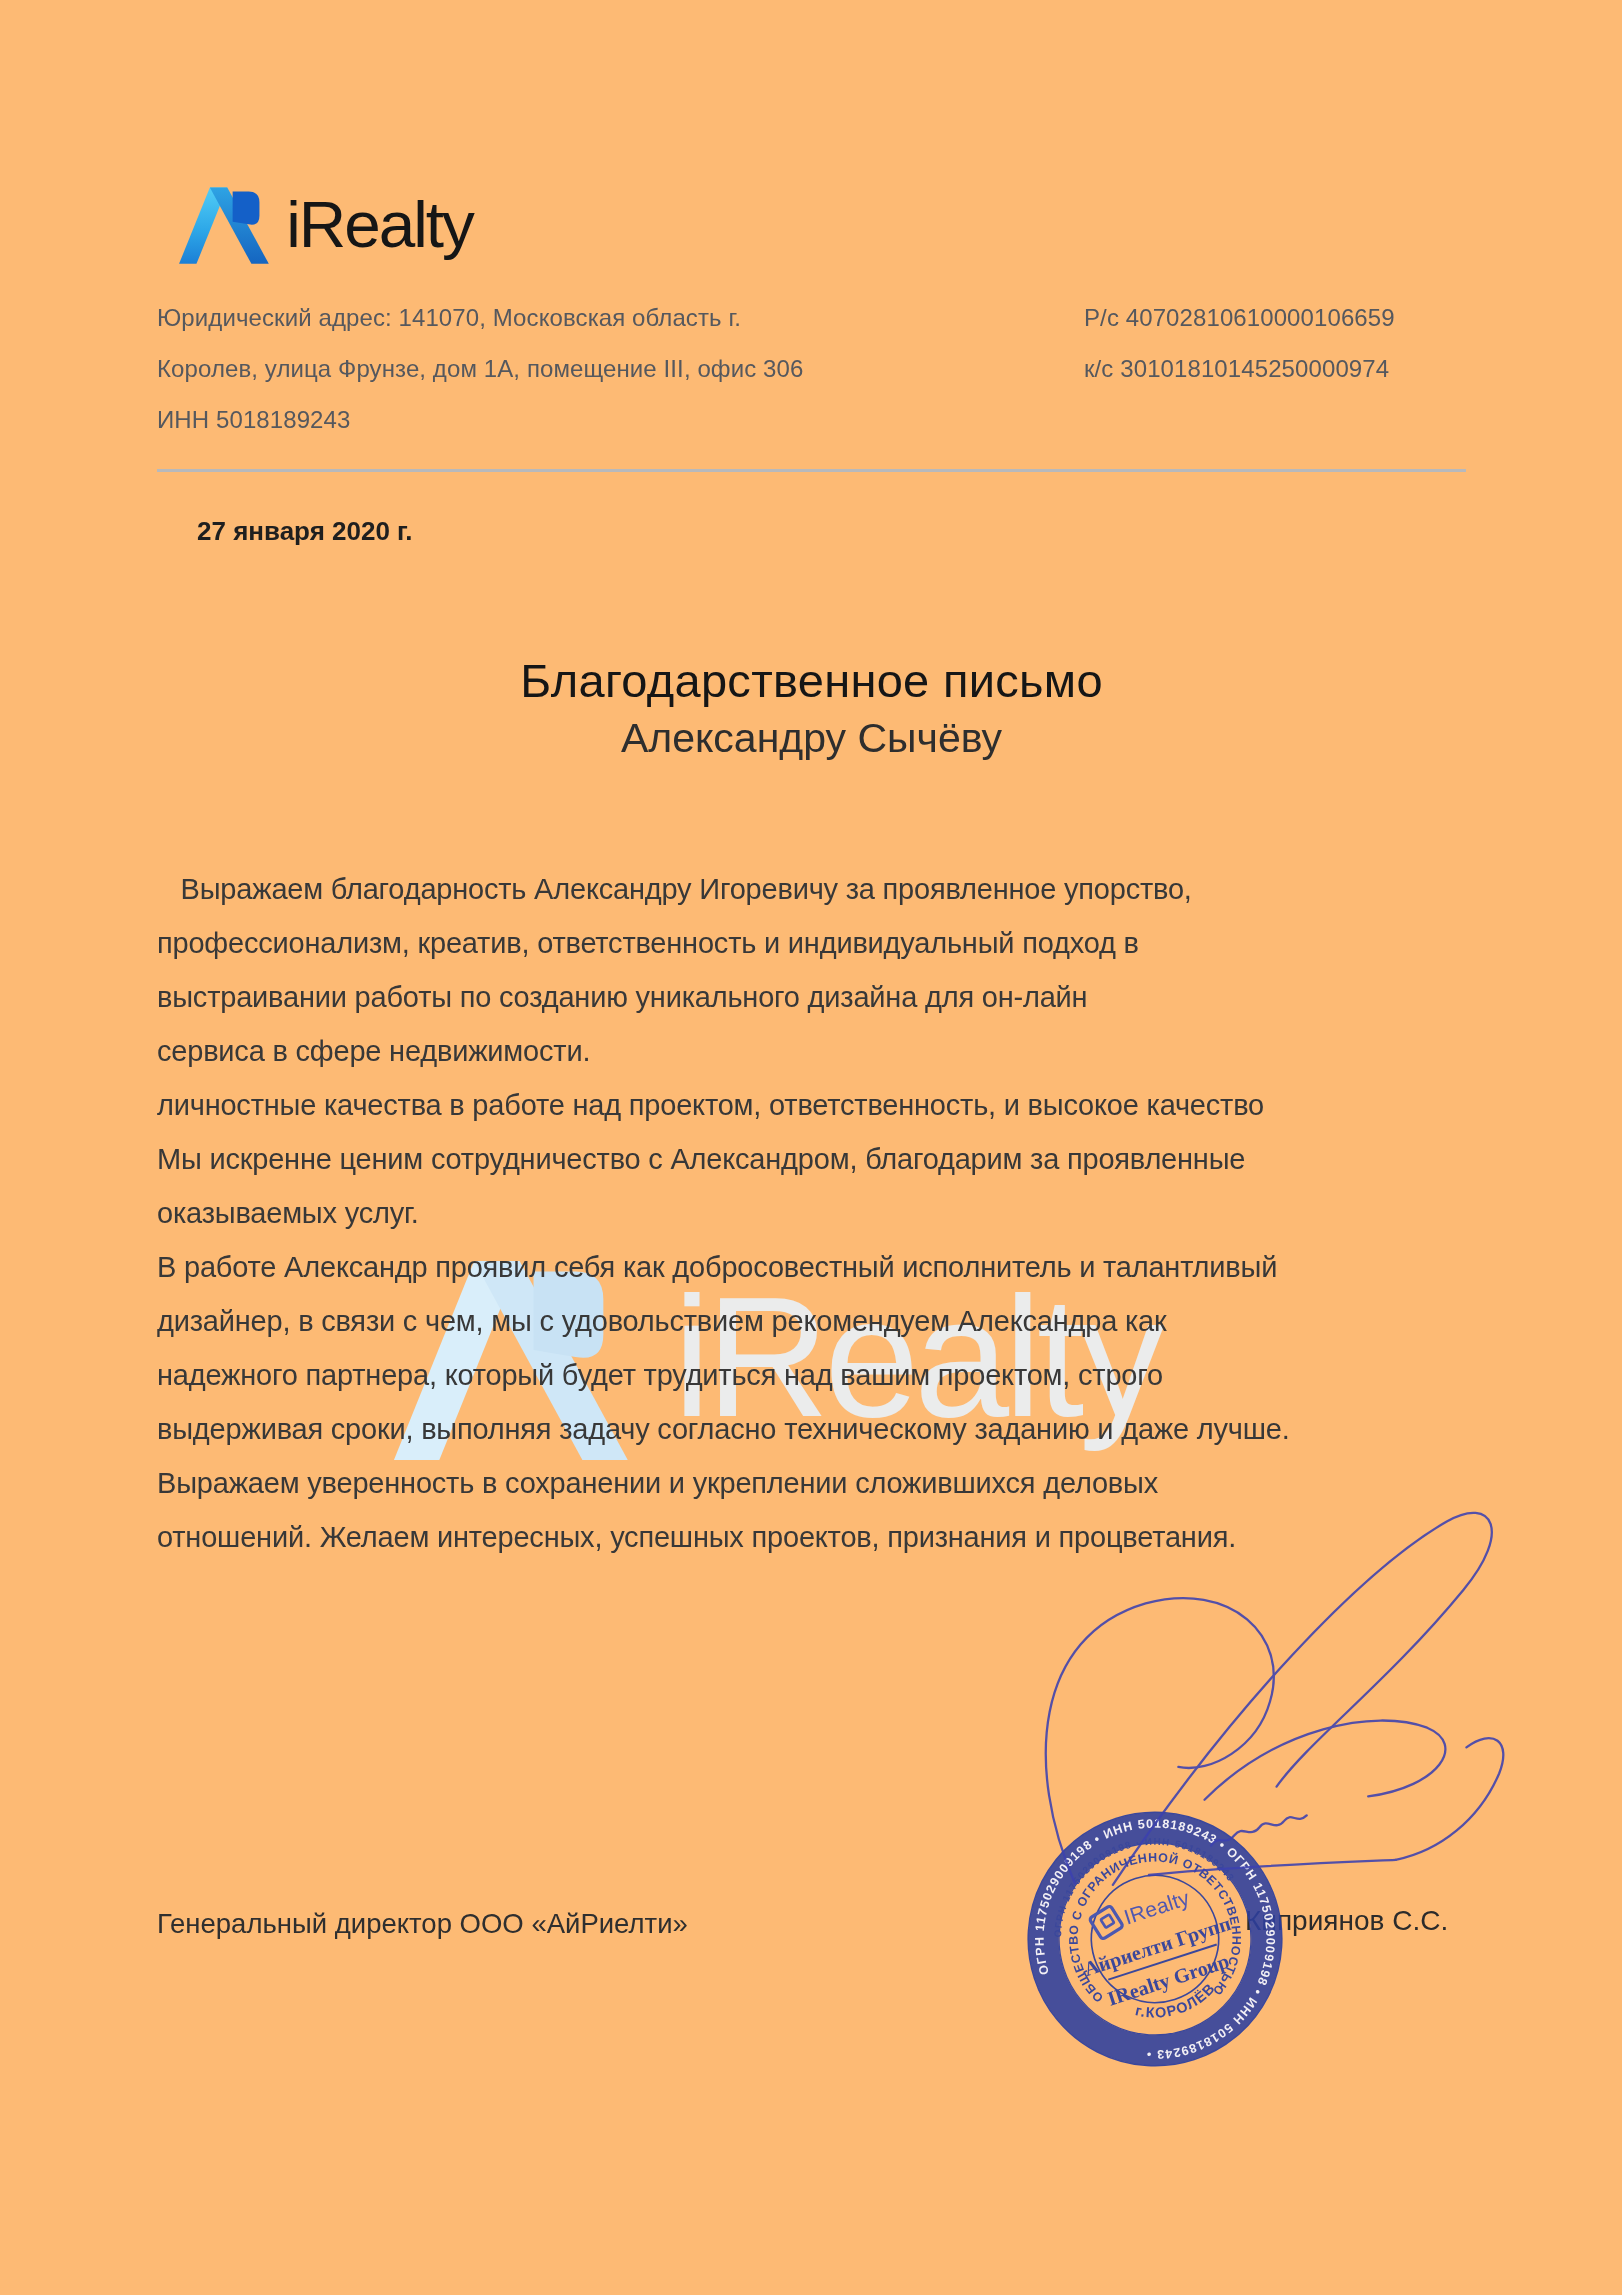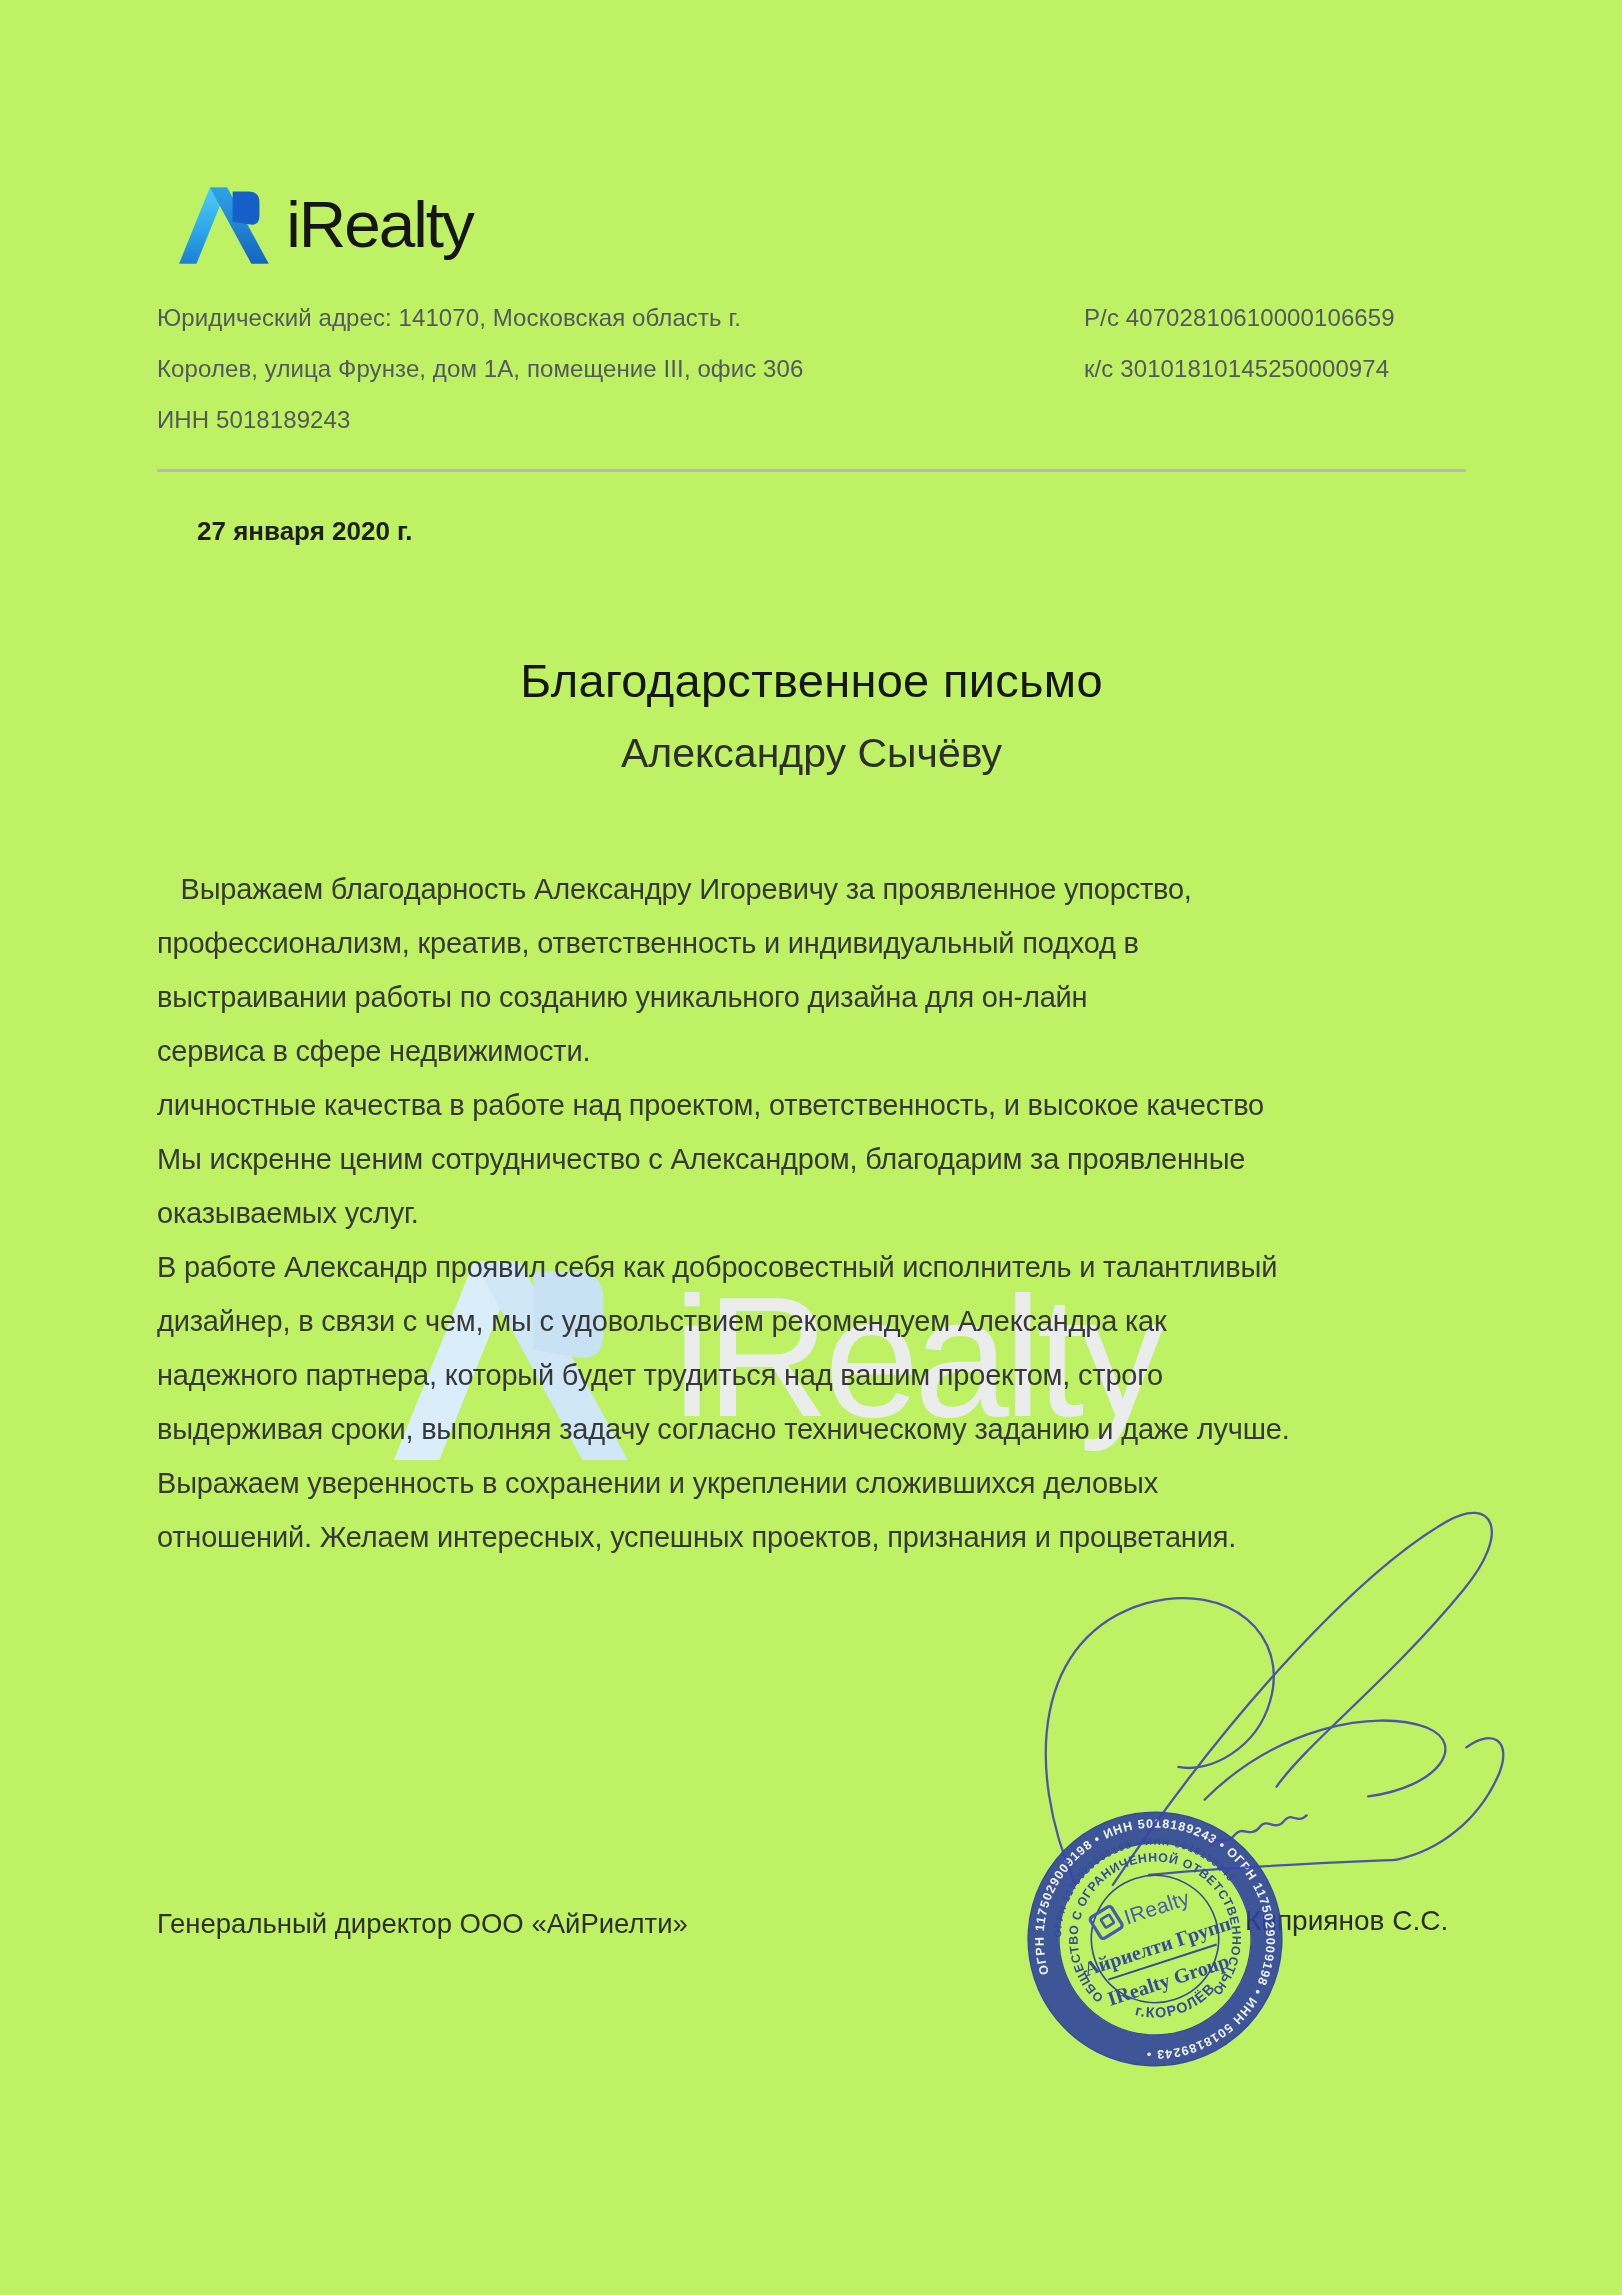--- a/index.html
+++ b/index.html
@@ -1,34 +1,34 @@
 <!DOCTYPE html>
 <html style="font-size:10.5px"><head>
 <meta charset="utf-8">
 <style>
   * { margin:0; padding:0; box-sizing:border-box; }
   html,body { background:#fff; }
   .page {
-    position:relative; width:1623px; height:2295px; background:#bef264;
+    position:relative; width:1623px; height:2295px; background:#fdba74;
     font-family:"Liberation Sans", sans-serif; overflow:hidden;
   }
   
   .logo { position:absolute; left:171px; top:182px; height:82px; }
   .addr-block { position:absolute; left:157px; top:292px; width:811px;
     font-size:24px; line-height:51px; color:#55585e; letter-spacing:0.1px; }
   .bank-block { position:absolute; left:1084px; top:292px; width:393px;
     font-size:24px; line-height:51px; color:#55585e; letter-spacing:0.1px; }
   .divider { position:absolute; left:157px; top:469px; width:1309px; height:2.6px;
     background:#b7b9bc; }
   .date { position:absolute; left:157px; top:516px; font-size:26px; font-weight:700;
     color:#1f1f1f;margin-left:40px; }
   
   .title { position:absolute; left:0; top:653px; width:1623px; text-align:center;
     font-size:47px; font-weight:400; color:#161616; letter-spacing:0.3px; }
-  .recipient { position:absolute; left:0; top:730px; width:1623px; text-align:center;
+  .recipient { position:absolute; left:0; top:715px; width:1623px; text-align:center;
     font-size:41px; font-weight:400; color:#2e2e2e; }
   
   .watermark { position:absolute; left:373px; top:1247px; width:1047px; z-index:0; }
   
   .body-text { position:absolute; left:157px; top:862px; width:1315px; z-index:1; }
   .body-line { font-size:29px; line-height:54px; color:#383838; white-space:pre;
     letter-spacing:-0.2px; }
   
   .director-label { position:absolute; left:157px; top:1908px; font-size:27.5px;
     color:#2f2f2f; z-index:1; }

